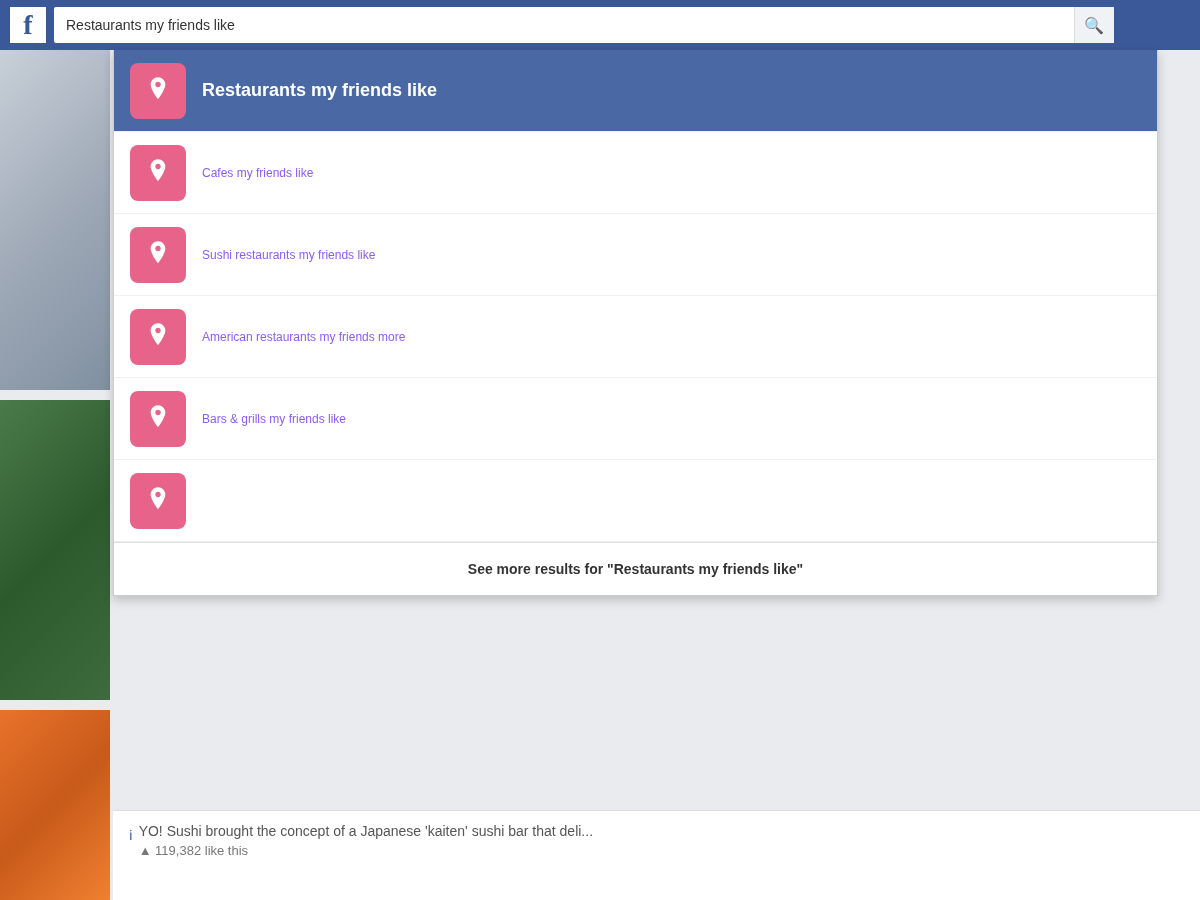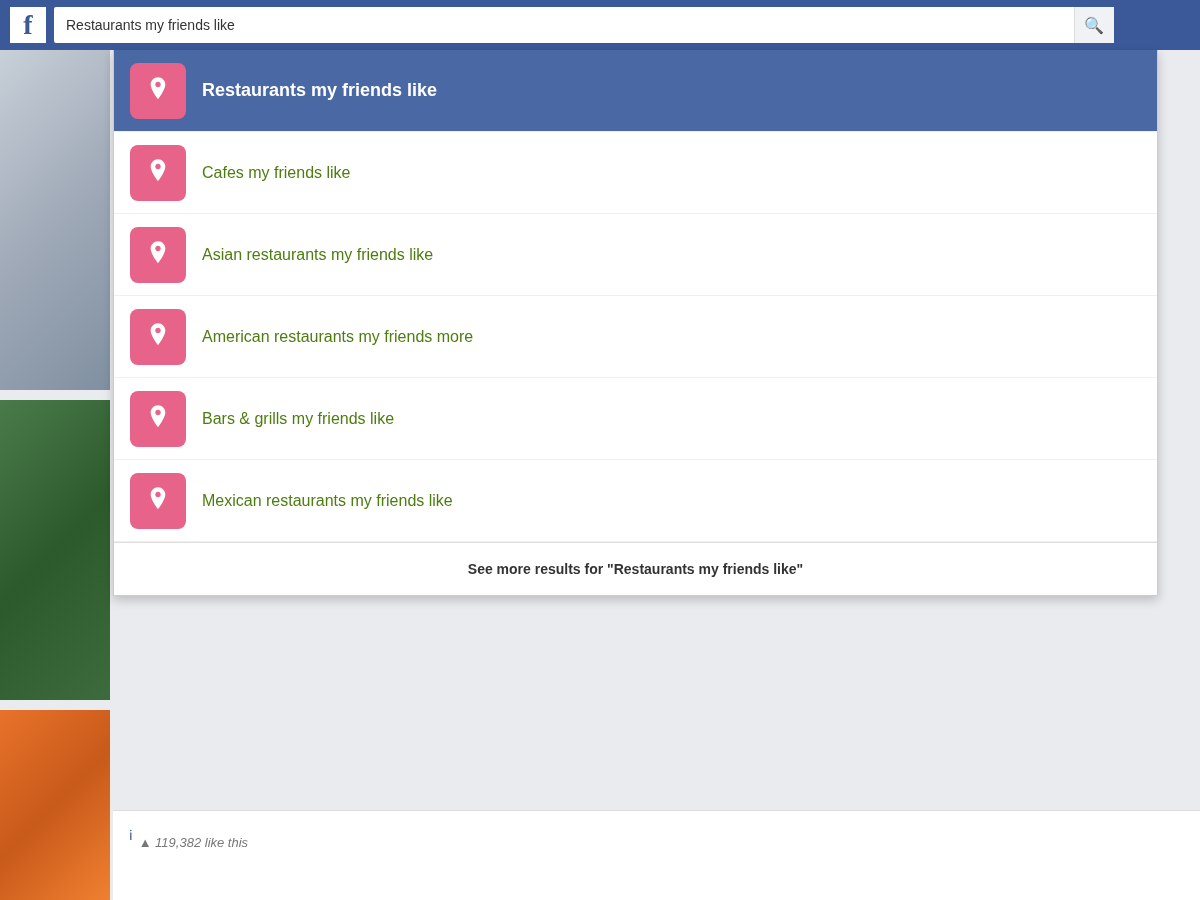--- a/index.html
+++ b/index.html
@@ -117,22 +117,22 @@
       background: #e8638a;
       border-radius: 8px;
       display: flex;
       align-items: center;
       justify-content: center;
       margin-right: 16px;
       flex-shrink: 0;
     }
 
     .item-label {
-      font-size: 16px;
-      color: #4d7c0f;
+      font-size: 12px;
+      color: #8b5cf6;
     }
 
     .see-more-row {
       padding: 18px 16px;
       text-align: center;
       font-size: 14px;
       font-weight: bold;
       color: #333;
       cursor: pointer;
       border-top: 1px solid #ddd;
@@ -197,22 +197,21 @@
     }
 
     .bottom-info-text {
       font-size: 14px;
       color: #555;
     }
 
     .bottom-likes {
       font-size: 13px;
       color: #777;
-      margin-top: 12px;
-      font-style: italic;
+      margin-top: 4px;
     }
 
     
     .pin {
       display: inline-block;
       width: 22px;
       height: 28px;
       position: relative;
     }
   </style>
@@ -256,21 +255,21 @@
     </div>
     <span class="item-label">Cafes my friends like</span>
   </div>
 
   <div class="dropdown-item">
     <div class="item-icon-wrap">
       <svg viewBox="0 0 24 30" width="22" height="28">
         <path d="M12 0C7.6 0 4 3.6 4 8c0 6 8 16 8 16s8-10 8-16c0-4.4-3.6-8-8-8zm0 11c-1.7 0-3-1.3-3-3s1.3-3 3-3 3 1.3 3 3-1.3 3-3 3z" fill="white"></path>
       </svg>
     </div>
-    <span class="item-label">Asian restaurants my friends like</span>
+    <span class="item-label">Sushi restaurants my friends like</span>
   </div>
 
   <div class="dropdown-item">
     <div class="item-icon-wrap">
       <svg viewBox="0 0 24 30" width="22" height="28">
         <path d="M12 0C7.6 0 4 3.6 4 8c0 6 8 16 8 16s8-10 8-16c0-4.4-3.6-8-8-8zm0 11c-1.7 0-3-1.3-3-3s1.3-3 3-3 3 1.3 3 3-1.3 3-3 3z" fill="white"></path>
       </svg>
     </div>
     <span class="item-label">American restaurants my friends more</span>
   </div>
@@ -285,26 +284,26 @@
     <span class="item-label">Bars &amp; grills my friends like</span>
   </div>
 
 
   <div class="dropdown-item">
     <div class="item-icon-wrap">
       <svg viewBox="0 0 24 30" width="22" height="28">
         <path d="M12 0C7.6 0 4 3.6 4 8c0 6 8 16 8 16s8-10 8-16c0-4.4-3.6-8-8-8zm0 11c-1.7 0-3-1.3-3-3s1.3-3 3-3 3 1.3 3 3-1.3 3-3 3z" fill="white"></path>
       </svg>
     </div>
-    <span class="item-label">Mexican restaurants my friends like</span>
   </div>
 
   <div class="see-more-row">
     <span>See more results for "Restaurants my friends like"</span>
   </div>
 </div>
 
 <div class="bottom-info">
   <span class="bottom-info-icon">ℹ</span>
   <div>
+    <div class="bottom-info-text">YO! Sushi brought the concept of a Japanese 'kaiten' sushi bar that deli...</div>
     <div class="bottom-likes">▲ 119,382 like this</div>
   </div>
 </div>
 
 </body></html>

